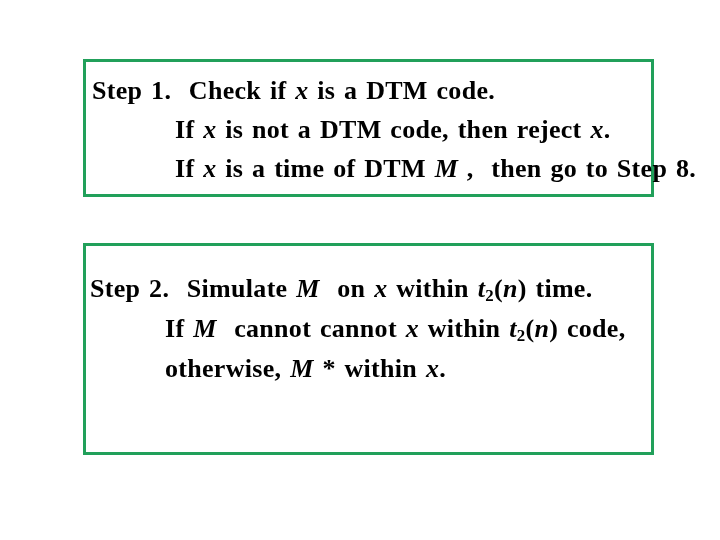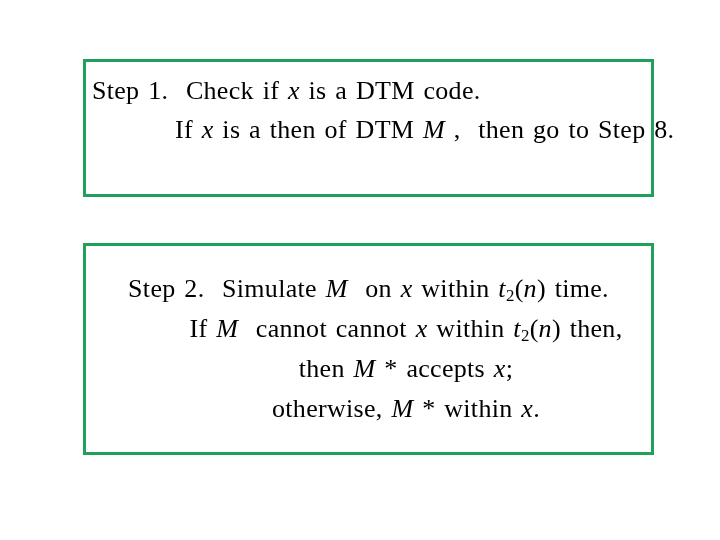--- a/index.html
+++ b/index.html
@@ -18,35 +18,35 @@
   .slide {
     position: absolute;
     inset: 0;
     background: #ffffff;
   }
   .step-box {
     position: absolute;
     box-sizing: border-box;
     border: 3px solid #21a05a;
     background: #ffffff;
+    font-weight: bold;
   }
   .box-step1 {
     left: 83px;
     top: 59px;
     width: 571px;
     height: 138px;
     padding: 9px 4px 0 6px;
   }
   .box-step2 {
     left: 83px;
     top: 243px;
     width: 571px;
     height: 212px;
     padding: 23px 4px 0 4px;
-    text-align: center;
   }
   .text-line {
     font-size: 26px;
     line-height: 39px;
     white-space: pre;
     letter-spacing: 0.3px;
     word-spacing: 2px;
   }
   .box-step2 .text-line {
     line-height: 40px;
@@ -66,23 +66,23 @@
     line-height: 0;
   }
 </style>
 </head>
 <body>
 
 <div class="slide">
 
   <div class="step-box box-step1">
       <div class="text-line"><span>Step 1.  Check if </span><span class="seg-italic">x</span><span> is a DTM code.</span></div>
-      <div class="text-line"><span>If </span><span class="seg-italic">x</span><span> is a then of DTM </span><span class="seg-italic">M</span><span> ,  then go to Step 8.</span></div>
+      <div class="text-line"><span>If </span><span class="seg-italic">x</span><span> is not a DTM code, then reject </span><span class="seg-italic">x</span><span>.</span></div>
+      <div class="text-line"><span>If </span><span class="seg-italic">x</span><span> is a time of DTM </span><span class="seg-italic">M</span><span> ,  then go to Step 8.</span></div>
     </div>
 
   <div class="step-box box-step2">
       <div class="text-line"><span>Step 2.  Simulate </span><span class="seg-italic">M</span><span>  on </span><span class="seg-italic">x</span><span> within </span><span class="seg-italic">t</span><span class="seg-sub">2</span><span>(</span><span class="seg-italic">n</span><span>) time.</span></div>
-      <div class="text-line"><span>If </span><span class="seg-italic">M</span><span>  cannot cannot </span><span class="seg-italic">x</span><span> within </span><span class="seg-italic">t</span><span class="seg-sub">2</span><span>(</span><span class="seg-italic">n</span><span>) then,</span></div>
-      <div class="text-line"><span>then </span><span class="seg-italic">M</span><span> * accepts </span><span class="seg-italic">x</span><span>;</span></div>
+      <div class="text-line"><span>If </span><span class="seg-italic">M</span><span>  cannot cannot </span><span class="seg-italic">x</span><span> within </span><span class="seg-italic">t</span><span class="seg-sub">2</span><span>(</span><span class="seg-italic">n</span><span>) code,</span></div>
       <div class="text-line"><span>otherwise, </span><span class="seg-italic">M</span><span> * within </span><span class="seg-italic">x</span><span>.</span></div>
     </div>
 
 </div>
 
 </body></html>

